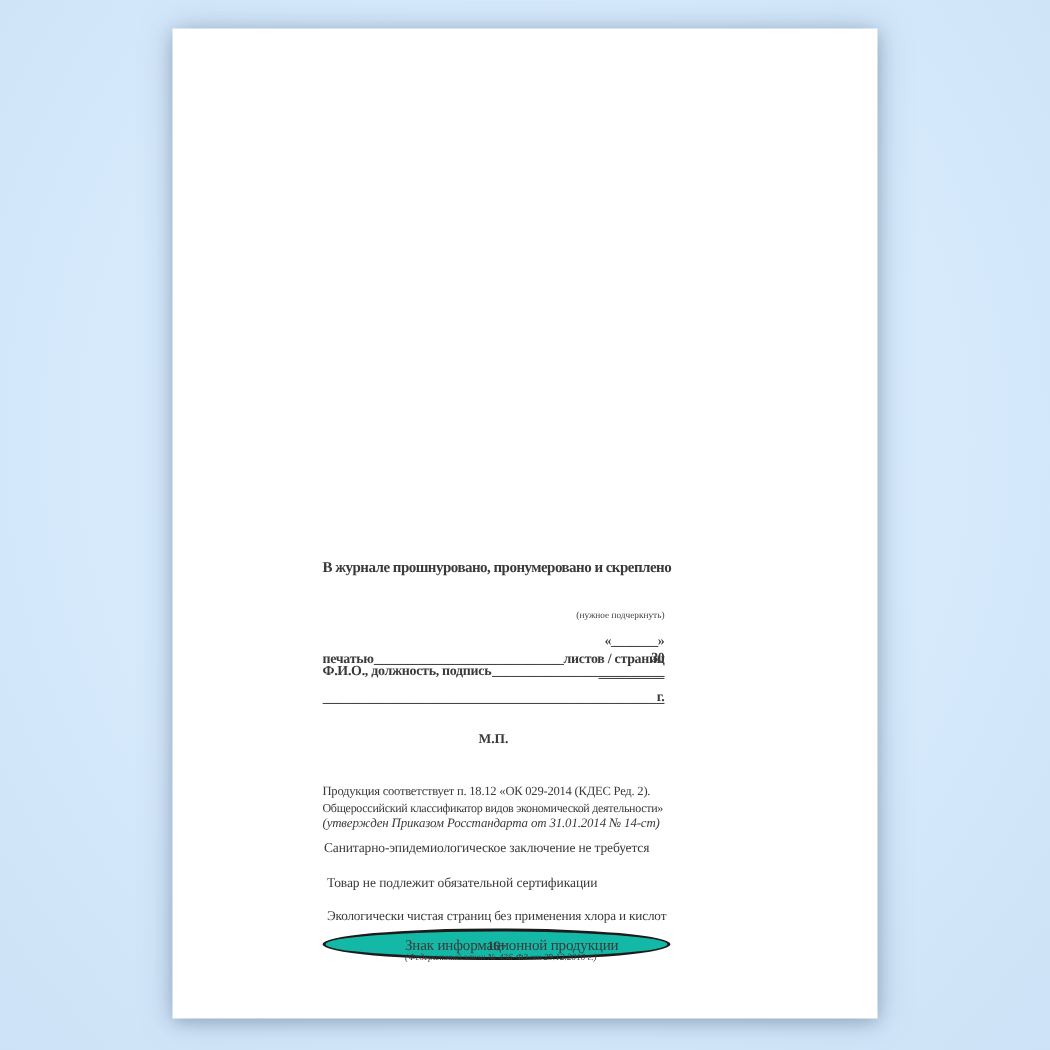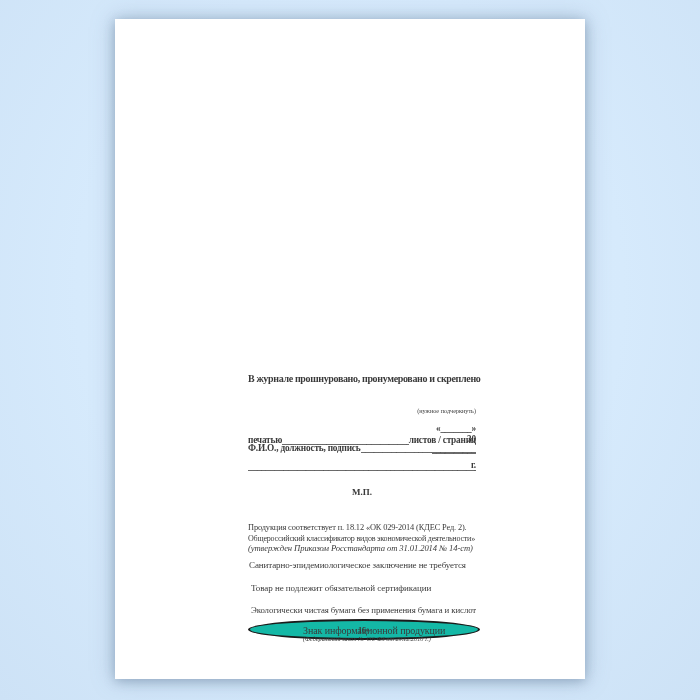--- a/index.html
+++ b/index.html
@@ -9,21 +9,21 @@
   }
   .stage{
     position:relative;width:700px;height:700px;
     background:radial-gradient(ellipse at 50% 42%, #ddeefe 0%, #d6eafc 55%, #cde2f6 100%);
   }
   .page{
     position:absolute;left:115px;top:19px;width:470px;height:660px;
     background:#ffffff;
     box-shadow:0 2px 10px rgba(100,124,152,.45), 0 0 22px rgba(100,124,152,.38);
   }
-  .col{position:absolute;left:133px;top:0;width:228px;height:100%;}
+  .col{position:absolute;left:100px;top:0;width:228px;height:100%;}
   .col > div{position:absolute;left:0;width:228px;color:#3a3a3a;}
   .b{font-weight:bold;color:#343434;}
   .it{font-style:italic;}
   .row{display:flex;align-items:flex-end;line-height:1.15;}
   .lbl{white-space:nowrap;flex:0 0 auto;}
   .fill{flex:1 1 0;min-width:0;overflow:hidden;white-space:nowrap;}
   .fillfix{flex:0 0 16px;overflow:hidden;white-space:nowrap;}
   .form{font-size:9.3px;letter-spacing:-0.2px;}
   .r-line1{top:354px;font-size:10px;letter-spacing:-0.35px;white-space:nowrap;}
   .r-seal{top:376px;margin-top:40px;}
@@ -83,21 +83,21 @@
       </div>
 
       <div class="b r-mp">М.П.</div>
 
       <div class="r-comp1">Продукция соответствует п. 18.12 «ОК 029-2014 (КДЕС Ред. 2).</div>
       <div class="r-comp2">Общероссийский классификатор видов экономической деятельности»</div>
       <div class="it r-comp3">(утвержден Приказом Росстандарта от 31.01.2014 № 14-ст)</div>
 
       <div class="r-san">Санитарно-эпидемиологическое заключение не требуется</div>
       <div class="r-cert">Товар не подлежит обязательной сертификации</div>
-      <div class="r-eco">Экологически чистая бумага без применения бумага и кислот</div>
+      <div class="r-eco">Экологически чистая страниц без применения хлора и кислот</div>
 
       <div class="badge">16+</div>
       <div class="r-agetitle">Знак информационной продукции</div>
       <div class="it r-agelaw">(Федеральный закон № 436-ФЗ от 29.12.2010 г.)</div>
 
     </div>
   </div>
 </div>
 
 </body></html>

